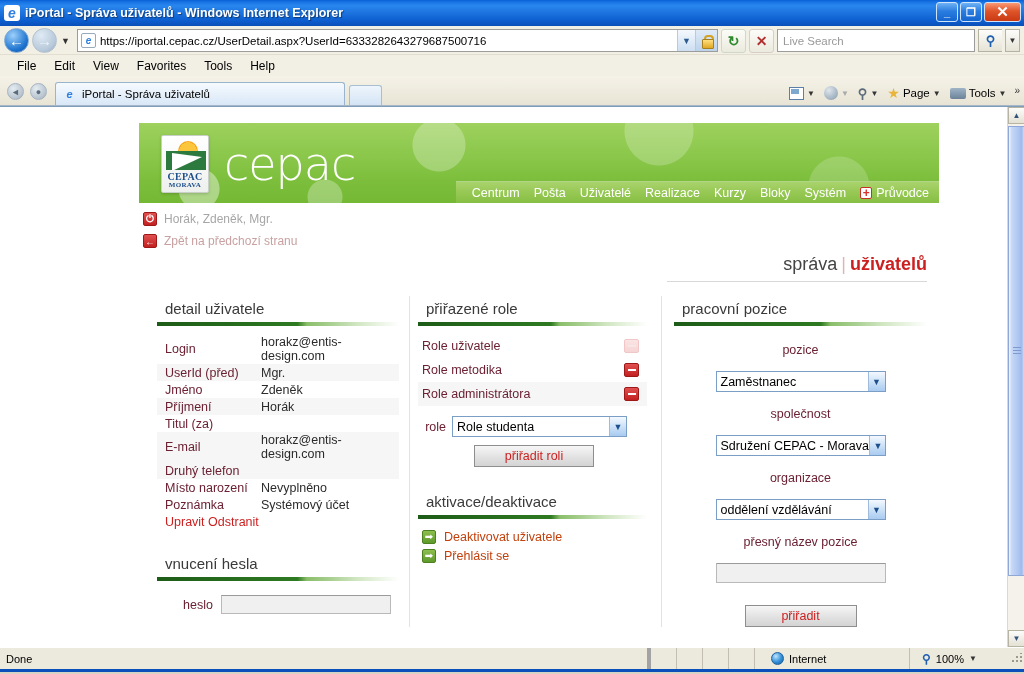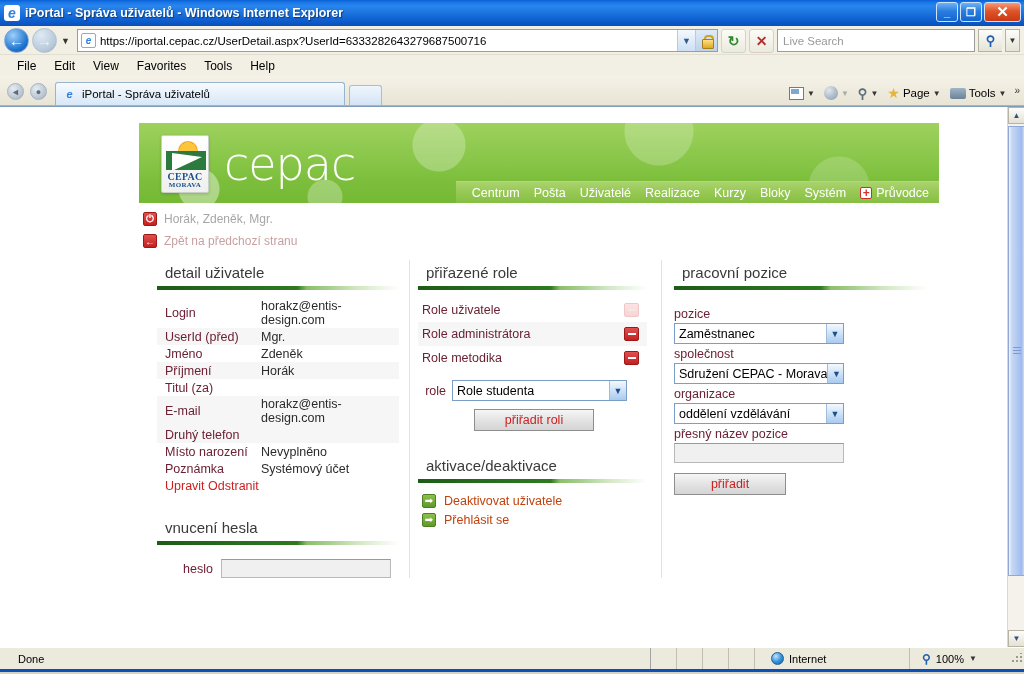--- a/index.html
+++ b/index.html
@@ -412,34 +412,34 @@
   .arrow-icon {
     width: 14px; height: 14px; flex: 0 0 auto;
     background: linear-gradient(to bottom,#8dbf4e,#5d9a2a);
     border: 1px solid #4d8020; border-radius: 2px;
     display: flex; align-items: center; justify-content: center;
     color: #fff; font-size: 10px; line-height: 10px;
   }
   .act-row a { color: #c2410c; font-size: 12.5px; text-decoration: none; }
 
   
-  .pp { display: flex; flex-direction: column; align-items: flex-start; padding-top: 6px; }
+  .pp { display: flex; flex-direction: column; align-items: center; padding-top: 6px; gap: 12px; }
   .pp-label { color: #6b2133; font-size: 12.5px; margin: 3px 0 2px 0; }
   .pp-select { width: 170px; }
   .pp-input  { width: 170px; height: 20px; }
   .btn-assign { width: 112px; margin-top: 10px; }
 
   
   .statusbar {
     height: 22px; background: #ece9dd;
     border-top: 1px solid #fff;
     display: flex; align-items: center;
     font-size: 11px; color: #000;
   }
-  .st-main { flex: 1; padding-left: 6px; border-right: 1px solid #a3a3a3; height: 100%; display:flex; align-items:center;margin-left:12px; }
+  .st-main { flex: 1; padding-left: 6px; border-right: 4px solid #a3a3a3; height: 100%; display:flex; align-items:center; }
   .st-cell { width: 26px; height: 100%; border-right: 1px solid #c2bfb2; }
   .st-zone {
     width: 155px; height: 100%; border-right: 1px solid #c2bfb2;
     display: flex; align-items: center; gap: 5px; padding-left: 16px;
   }
   .globe {
     width: 13px; height: 13px; border-radius: 50%;
     background: radial-gradient(circle at 35% 30%, #bfe4ff, #2f8fd6 55%, #1c5f9e);
     border: 1px solid #1c5f9e;
   }
@@ -574,20 +574,26 @@
         <div class="userrow">
           <span class="sq-icon">⏻</span>
           <span class="txt">Horák, Zdeněk, Mgr.</span>
         </div>
         <div class="userrow">
           <span class="sq-icon">←</span>
           <span class="txt lnk">Zpět na předchozí stranu</span>
         </div>
       </div>
 
+      <div class="title-line">
+        <div class="sprava">
+          <span>správa</span><span class="sep">|</span><span class="red">uživatelů</span>
+        </div>
+        <div class="title-rule"></div>
+      </div>
 
       <div class="cols">
 
         <div class="col-left">
           <div class="panel-title">detail uživatele</div>
           <div class="panel-rule"></div>
 
           <table class="kv">
             <tbody>
                 <tr>
@@ -647,28 +653,28 @@
         <div class="col-mid">
           <div class="panel-title">přiřazené role</div>
           <div class="panel-rule"></div>
 
           <div class="role-row">
             <span>Role uživatele</span>
             <span class="minus-btn dim">
                 <i></i>
               </span>
           </div>
-          <div class="role-row alt">
-            <span>Role administrátora</span>
+          <div class="role-row">
+            <span>Role metodika</span>
             <span class="minus-btn">
                 <i></i>
               </span>
           </div>
-          <div class="role-row">
-            <span>Role metodika</span>
+          <div class="role-row alt">
+            <span>Role administrátora</span>
             <span class="minus-btn">
                 <i></i>
               </span>
           </div>
 
           <div class="sel-row">
             <div class="sel-label">role</div>
             <div class="select sel-role">
               <span>Role studenta</span>
               <span class="sel-arrow">▼</span>

